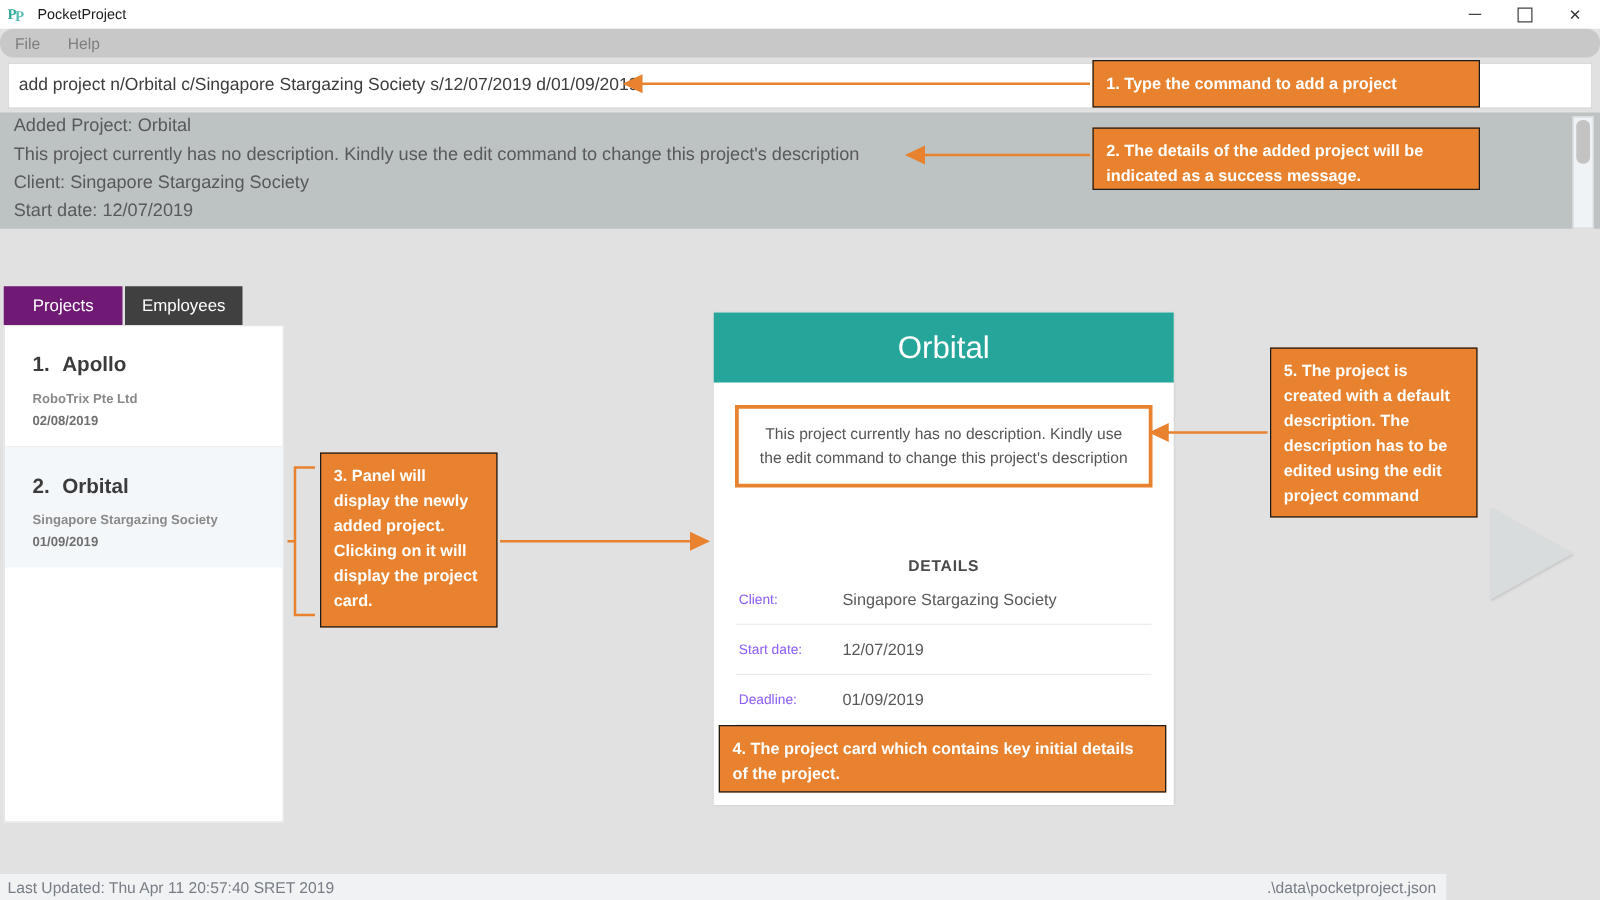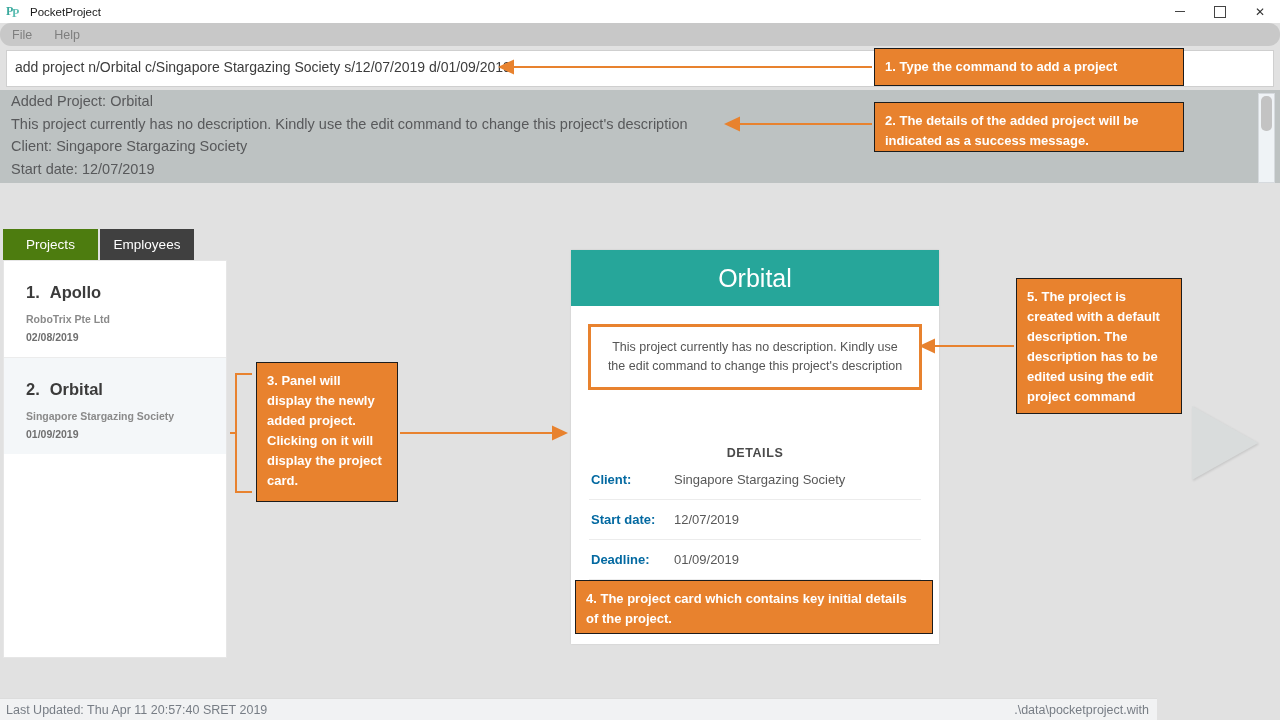--- a/index.html
+++ b/index.html
@@ -63,21 +63,21 @@
     position: absolute; left: 2px; top: 2px; width: 11px; height: 35px;
     background: #c3c3c3; border-radius: 5px;
   }
 
   
   .tabs { position: absolute; left: 3px; top: 229px; display: flex; }
   .tab {
     height: 31px; display: flex; align-items: center; justify-content: center;
     color: #ffffff; font-size: 13.5px; padding: 0 16px;
   }
-  .tab.active { background: #4d7c0f; width: 95px; text-align: center; }
+  .tab.active { background: #701a75; width: 95px; text-align: center; }
   .tab.inactive { background: #404040; width: 94px; margin-left: 2px; }
 
   .listpanel {
     position: absolute; left: 3px; top: 260px; width: 224px; height: 398px;
     background: #ffffff; border: 1px solid #e6e6e6;
   }
   .list-item { padding: 22px 0 14px 22px; font-weight: bold; }
   .list-item.sel { background: #f4f7f9; }
   .li-title { font-size: 16.5px; color: #3b3b3b; }
   .li-title .num { margin-right: 10px; }
@@ -101,21 +101,21 @@
   .desc-text { font-size: 12.5px; color: #555; line-height: 19px; }
   .details-label {
     text-align: center; font-size: 12.5px; font-weight: bold; color: #4a4a4a;
     letter-spacing: .6px; margin-top: 56px;
   }
   .drow {
     display: flex; align-items: center; height: 40px;
     border-bottom: 1px solid #ececec; margin: 0 18px; padding-left: 2px;
   }
   .drow:first-of-type { margin-top: 10px; }
-  .dkey { font-size: 13px; font-weight: bold; color: #0369a1; width: 83px; }
+  .dkey { font-size: 11px; font-weight: normal; color: #8b5cf6; width: 83px; }
   .dval { font-size: 13px; color: #585858; }
 
   
   .statusbar {
     position: absolute; left: 0; bottom: 0; width: 1157px; height: 22px;
     background: #f1f2f3; border-top: 1px solid #dcdcdc; display: flex; align-items: center;
   }
   .status-left { font-size: 12.5px; color: #777d85; padding-left: 6px; }
   .status-right { font-size: 12.5px; color: #777d85; margin-left: auto; padding-right: 8px; }
 
@@ -248,16 +248,16 @@
   </svg>
 
   <div class="callout" id="callout1">1. Type the command to add a project</div>
   <div class="callout" id="callout2">2. The details of the added project will be indicated as a success message.</div>
   <div class="callout" id="callout3">3. Panel will display the newly added project. Clicking on it will display the project card.</div>
   <div class="callout" id="callout4">4. The project card which contains key initial details of the project.</div>
   <div class="callout" id="callout5">5. The project is created with a default description. The description has to be edited using the edit project command</div>
 
   <div class="statusbar">
     <div class="status-left">Last Updated: Thu Apr 11 20:57:40 SRET 2019</div>
-    <div class="status-right">.\data\pocketproject.with</div>
+    <div class="status-right">.\data\pocketproject.json</div>
   </div>
 
 </div>
 
 </body></html>

